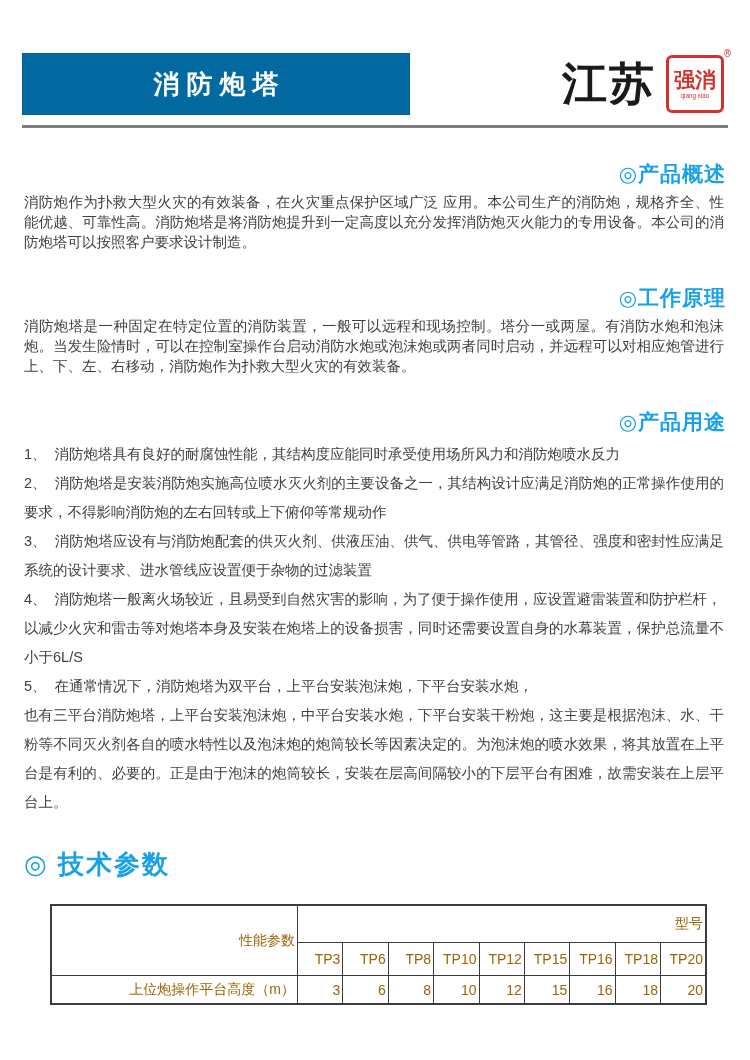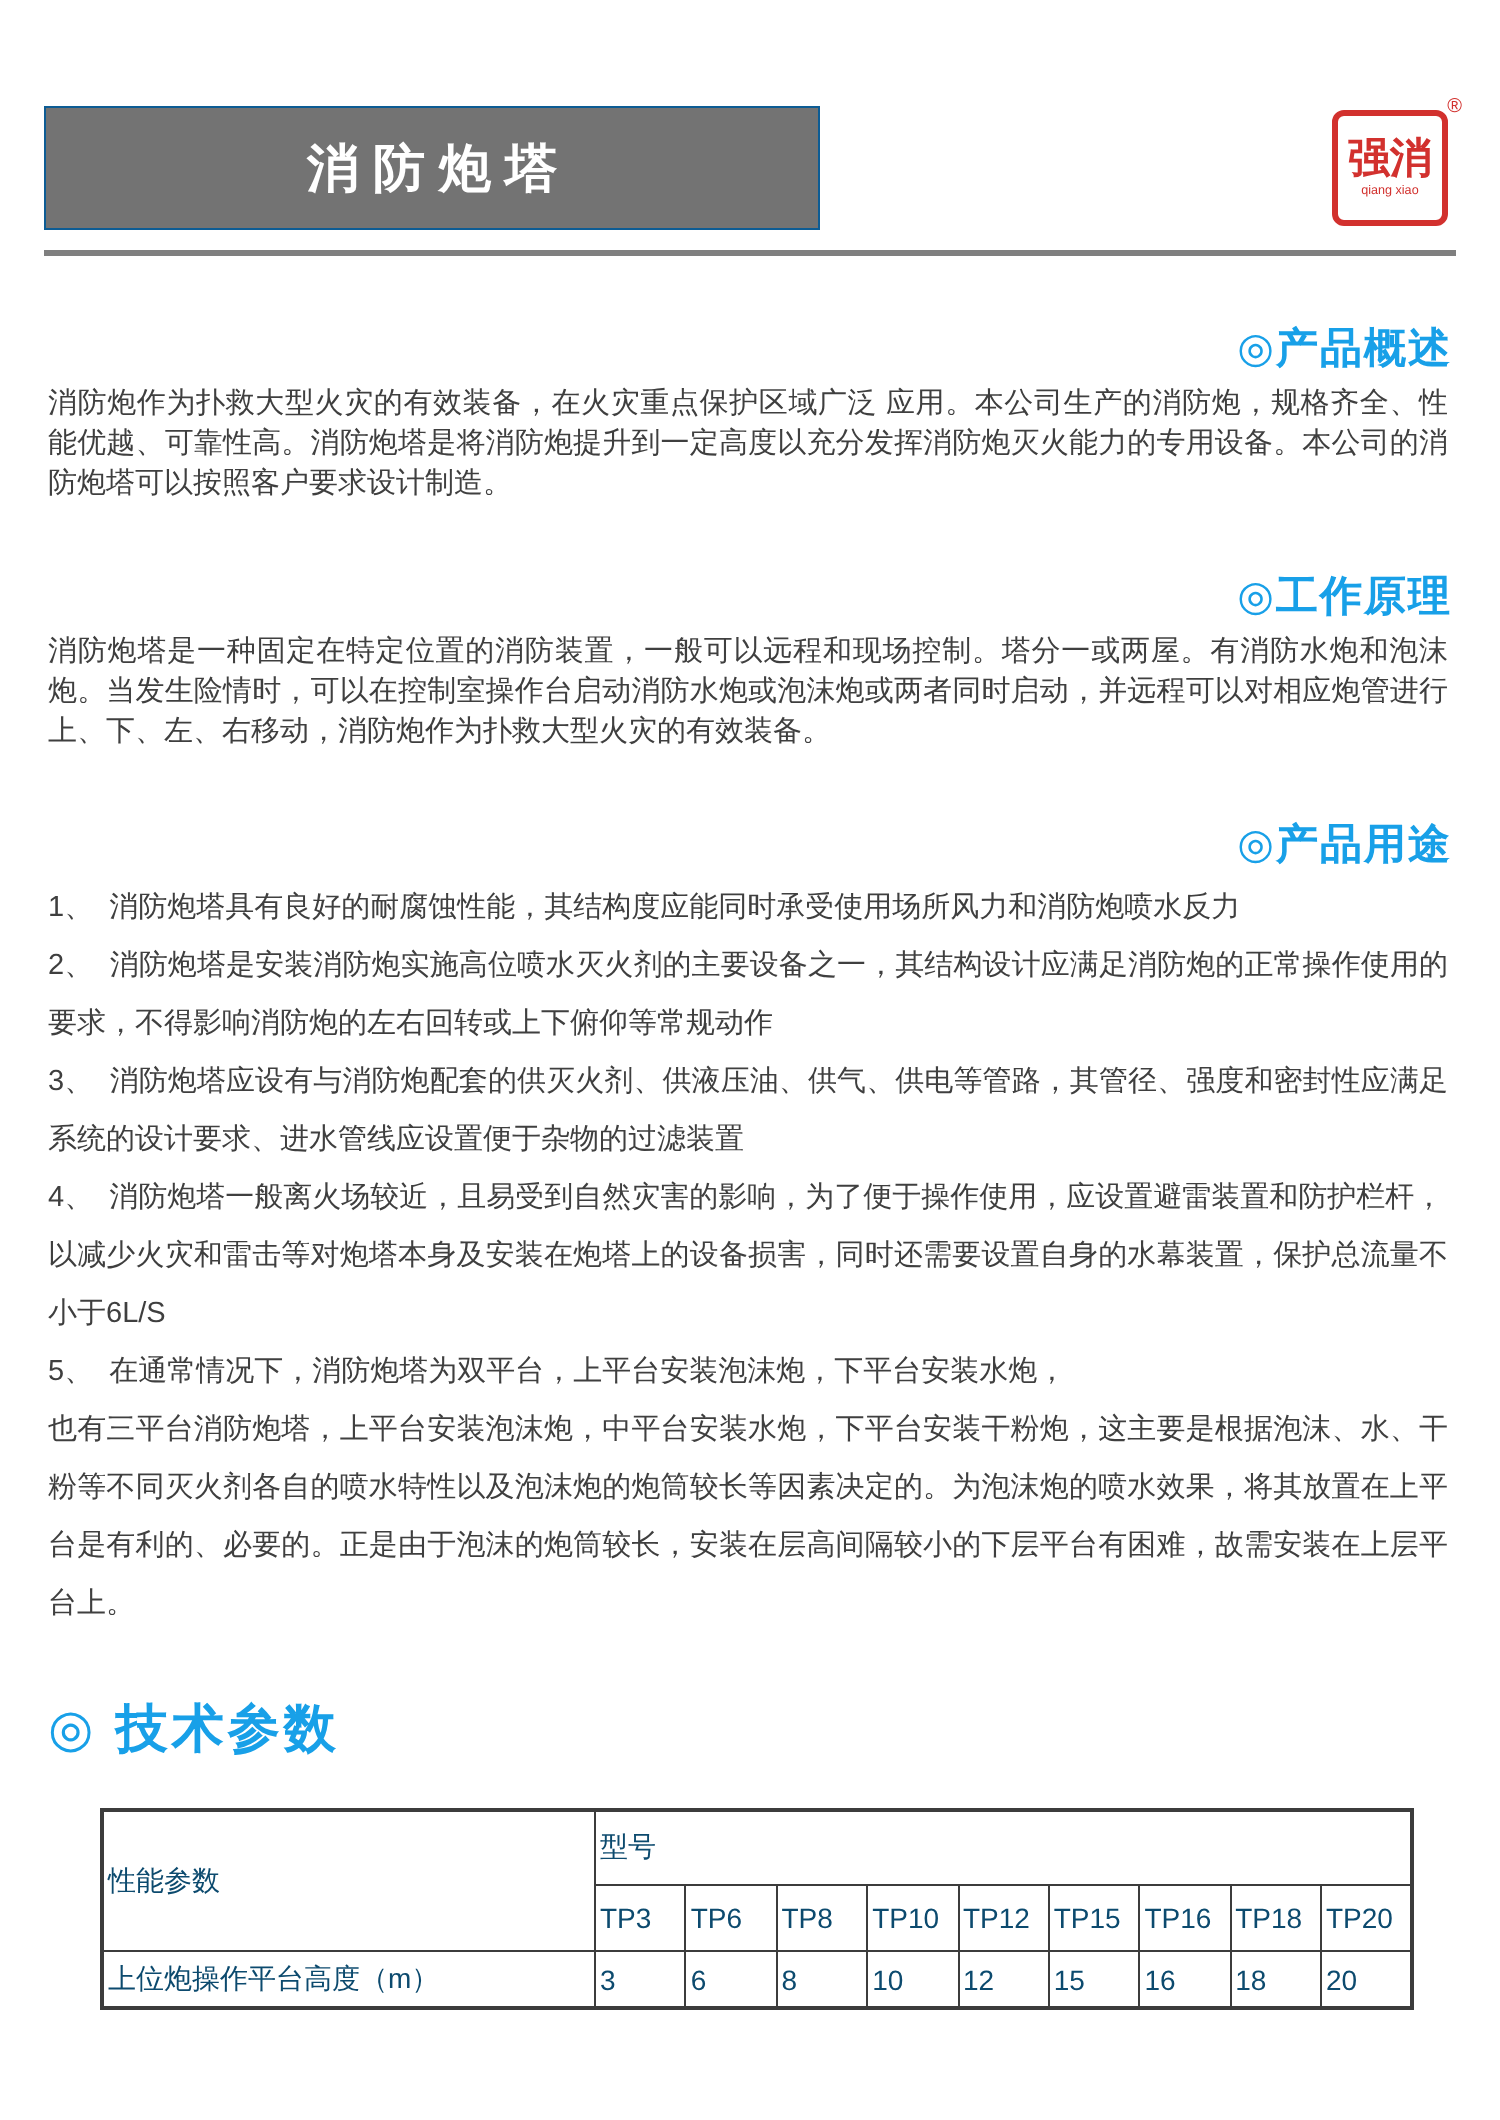--- a/index.html
+++ b/index.html
@@ -17,21 +17,21 @@
   
   .header {
     display: flex;
     align-items: center;
     margin-top: 53px;
   }
   .banner {
     margin-left: 22px;
     width: 388px;
     height: 62px;
-    background: #737373;
+    background: #0369a1;
     border: 1px solid #0d5c94;
     box-sizing: border-box;
     display: flex;
     align-items: center;
     justify-content: center;
   }
   .banner-title {
     color: #ffffff;
     font-size: 26px;
     font-weight: bold;
@@ -124,43 +124,44 @@
   
   .spec-table-wrap { margin: 22px 0 0 50px; }
   table.spec {
     border-collapse: collapse;
     table-layout: fixed;
     width: 657px;
     border: 2px solid #3c3c3c;
   }
   table.spec td {
     border: 1px solid #3c3c3c;
-    text-align: left;
+    text-align: right;
     vertical-align: middle;
     font-size: 14px;
-    color: #0c4a6e;
+    color: #a16207;
     padding: 0 2px;
     overflow: hidden;
   }
   table.spec .col-param { width: 241px; margin-top: 24px; }
   table.spec .col-model { width: 44px; }
   .row-model-group td { height: 36px; }
   .row-model-names td { height: 32px; margin-top: 15px; }
   .row-data td { height: 27px; }
   td.thick-left { border-left: 2px solid #3c3c3c; }
   td.param-head { font-size: 14.5px; }
 </style>
 </head>
 <body>
 
 <div class="header">
   <div class="banner">
     <span class="banner-title">消防炮塔</span>
   </div>
   <div class="brand">
+    <span class="brand-cn">江苏</span>
     <span class="brand-box">
       <span class="brand-box-main">强消</span>
       <span class="brand-box-sub">qiang xiao</span>
       <span class="brand-reg">®</span>
     </span>
   </div>
 </div>
 <div class="header-divider"></div>
 
 <div class="section-heading">◎产品概述</div>

